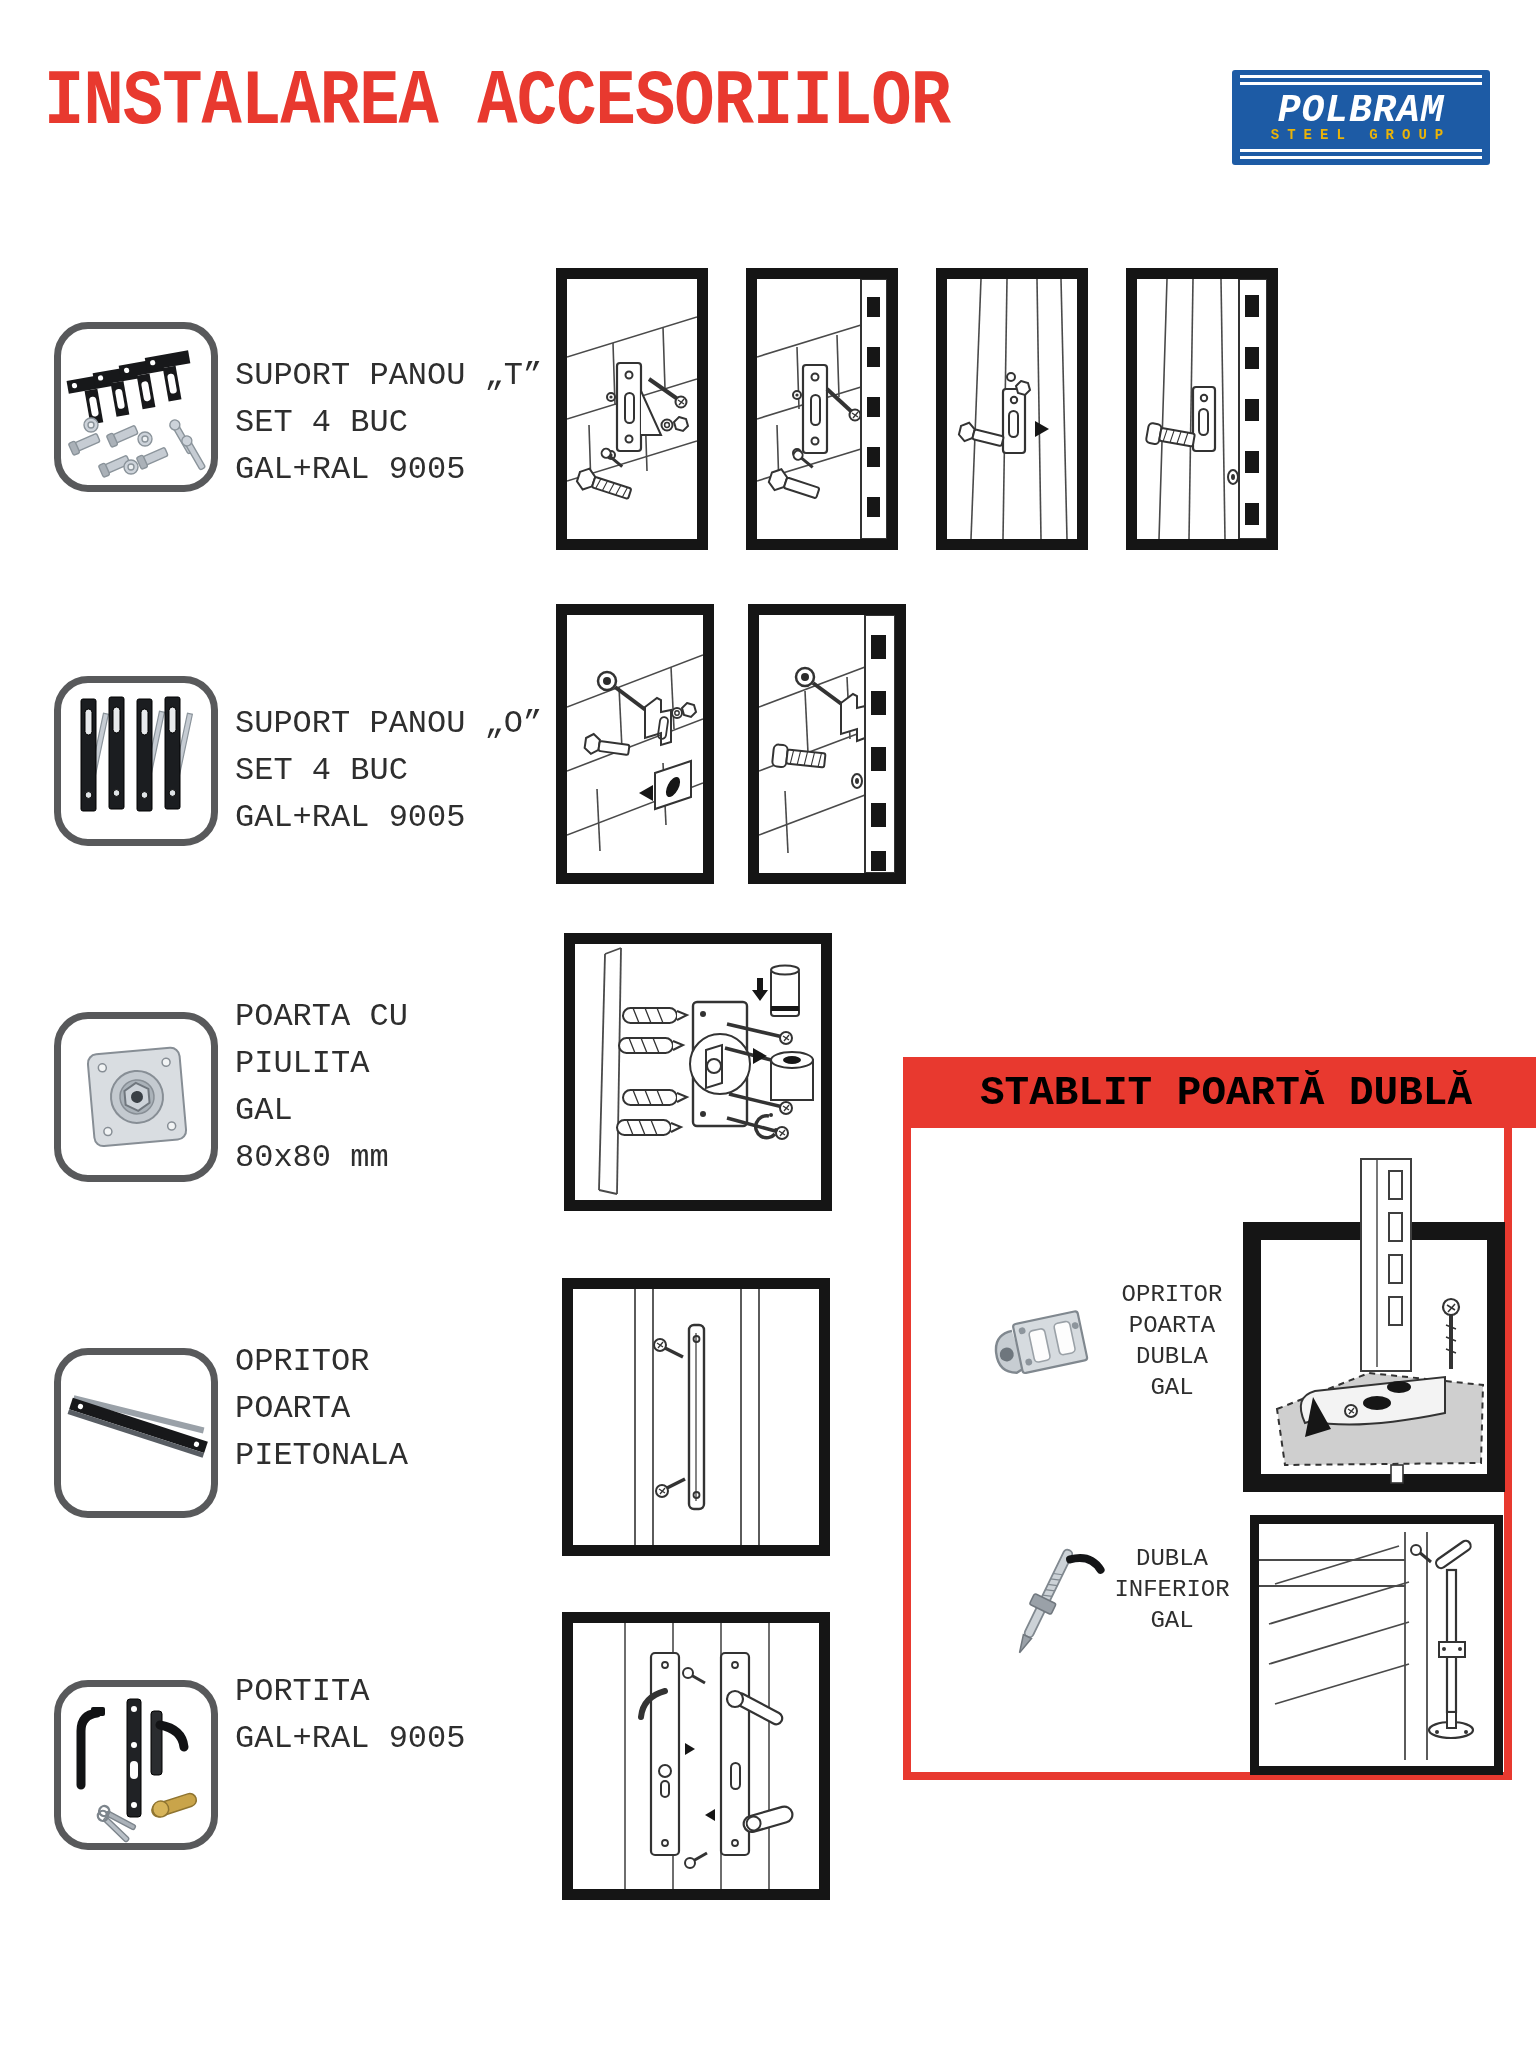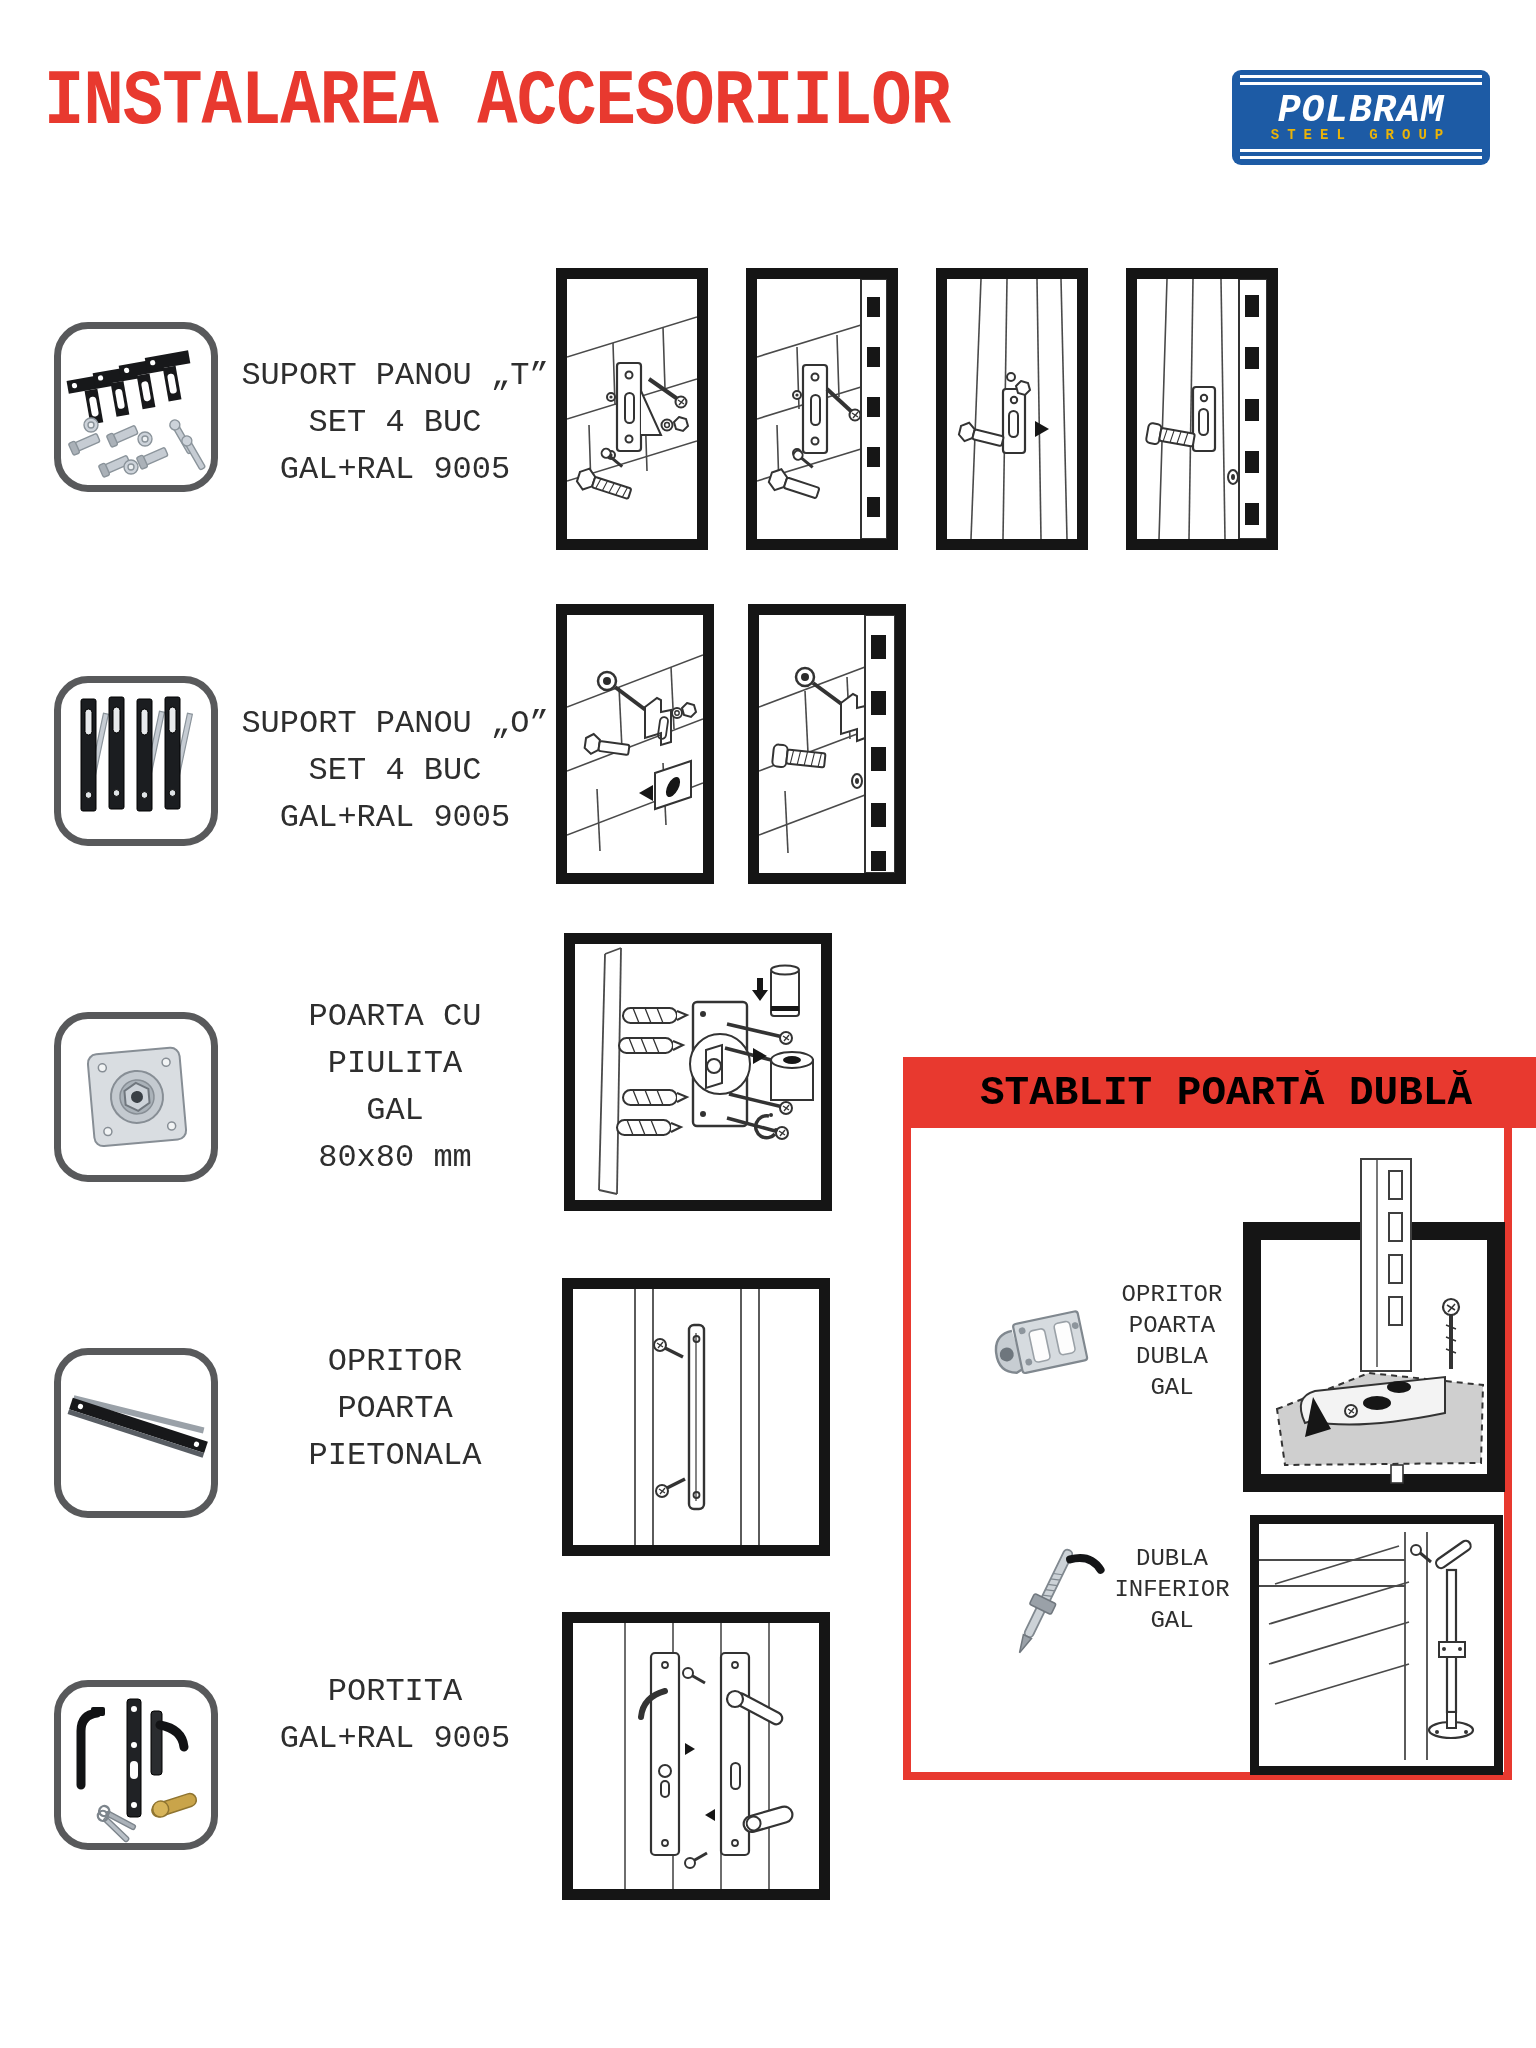--- a/index.html
+++ b/index.html
@@ -2,28 +2,28 @@
 <html><head>
 <meta charset="utf-8">
 <style>
   html,body{margin:0;padding:0;background:#ffffff;}
   .page{position:relative;width:1536px;height:2048px;background:#fff;overflow:hidden;
         font-family:Liberation Mono, monospace;}
   .title{position:absolute;left:44px;top:58px;font-size:78px;font-weight:bold;color:#e8392f;
          white-space:nowrap;transform:scaleX(.86);transform-origin:left top;letter-spacing:-1px;}
   
   .logo{position:absolute;left:1232px;top:70px;width:258px;height:84px;background:#1d5ba5;
-        border-radius:9px;display:flex;flex-direction:column;justify-content:space-between;padding:5px 0 6px;}
+        border-radius:3px;display:flex;flex-direction:column;justify-content:space-between;padding:5px 0 6px;}
   .logo-lines{height:4px;margin:0 8px;border-top:3px solid #fff;border-bottom:3px solid #fff;}
   .logo-name{color:#fff;font-weight:bold;font-style:italic;font-size:38px;line-height:38px;text-align:center;letter-spacing:1px;}
   .logo-sub{color:#eab308;font-weight:bold;font-size:14px;letter-spacing:8px;text-align:center;line-height:14px;margin-top:-2px;}
   
   .pbox{position:absolute;left:54px;width:150px;height:156px;border:7px solid #58595b;border-radius:34px;background:#fff;overflow:hidden;}
   .pbox svg{width:100%;height:100%;display:block;}
-  .plabel{position:absolute;left:235px;width:320px;text-align:center;font-size:32px;line-height:47px;color:#2e2e2e;}
+  .plabel{position:absolute;left:235px;width:320px;text-align:left;font-size:32px;line-height:47px;color:#2e2e2e;}
   .dlabel{position:absolute;text-align:center;font-size:24px;line-height:31px;color:#2e2e2e;}
   
   .frame{position:absolute;border:11px solid #151515;background:#fff;}
   .frame svg{width:100%;height:100%;display:block;}
   
   .dg{position:absolute;left:903px;top:1057px;width:609px;height:731px;}
   .dg-header{position:absolute;left:0;top:0;width:646px;height:71px;background:#e8392f;color:#000000;
              display:flex;align-items:center;justify-content:center;font-size:41px;font-weight:bold;letter-spacing:0;}
   .dg-body{position:absolute;left:0;top:71px;width:593px;height:644px;border:8px solid #e8392f;border-top:none;background:#fff;}
   .dg .frame{border-width:9px;}

